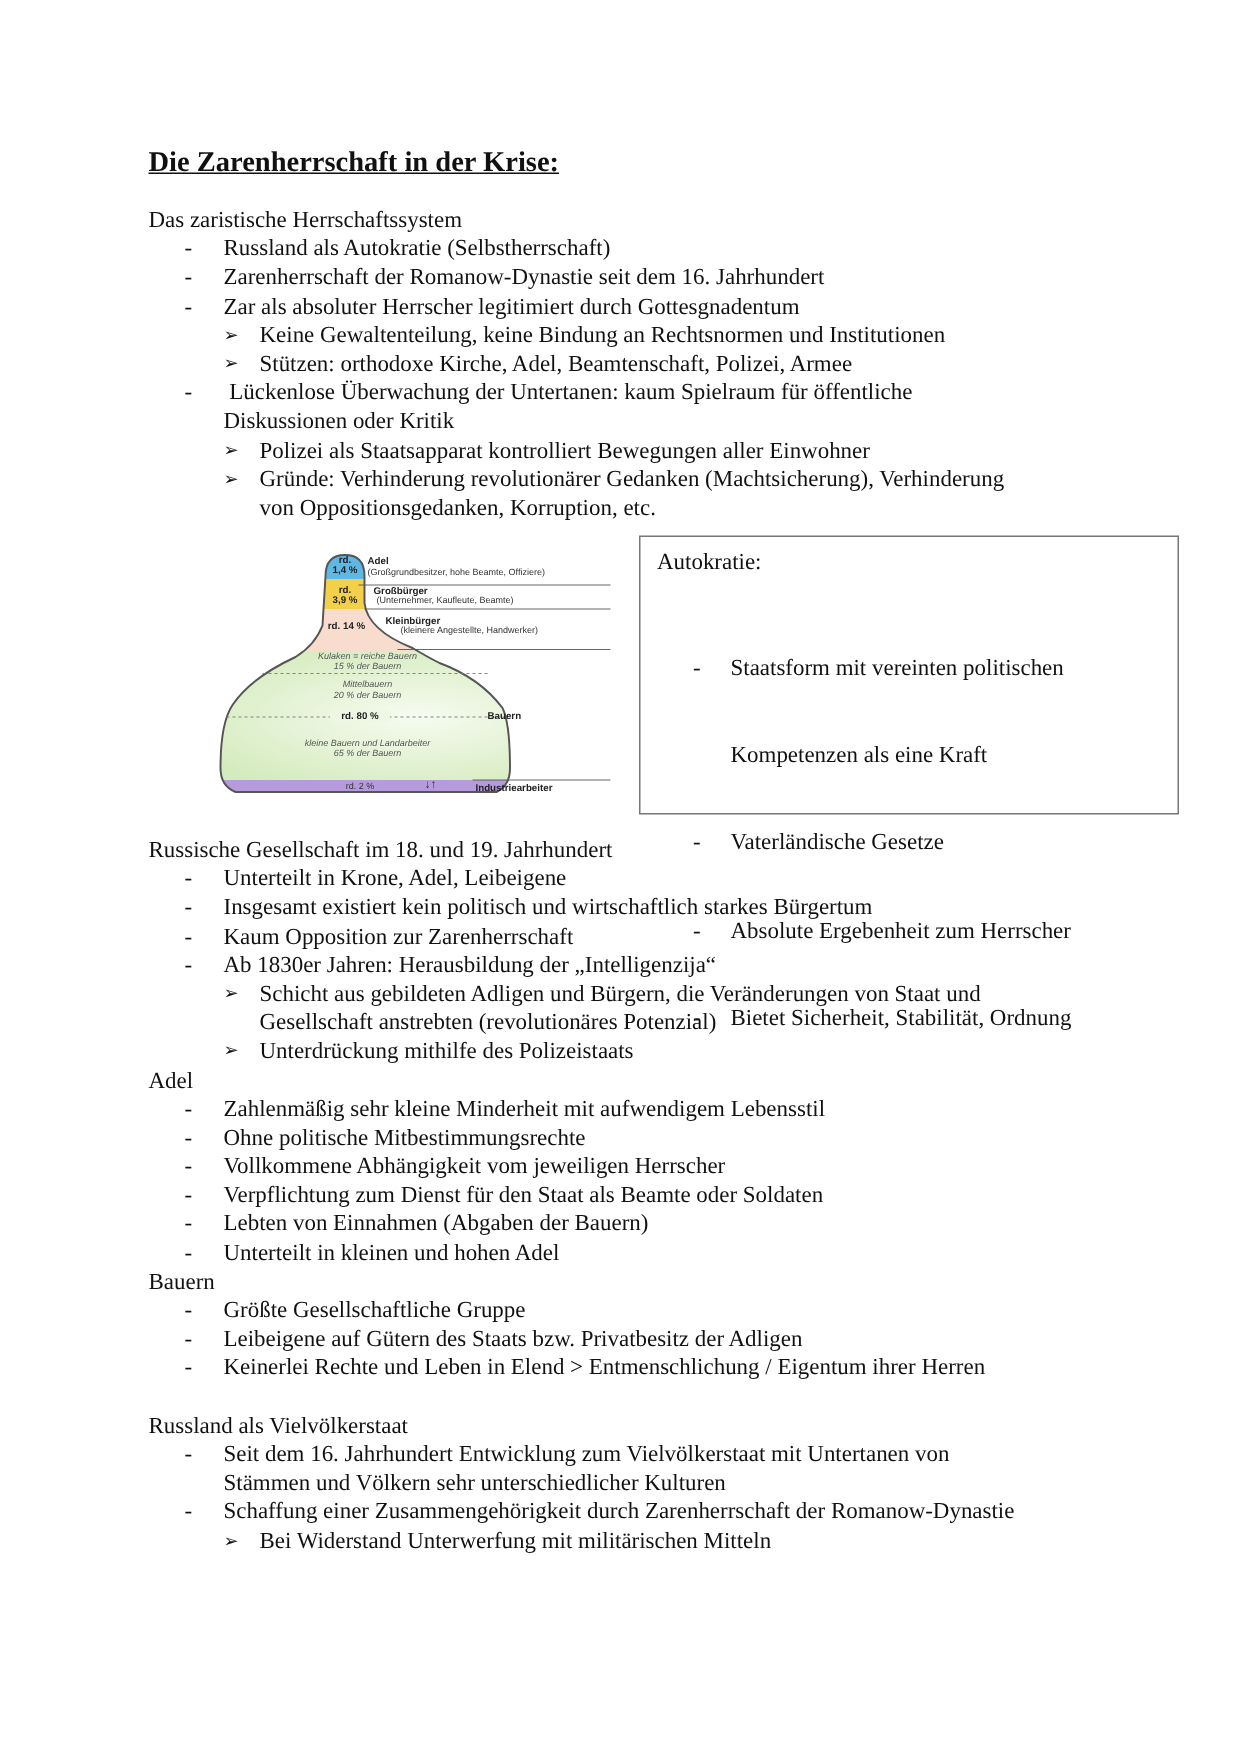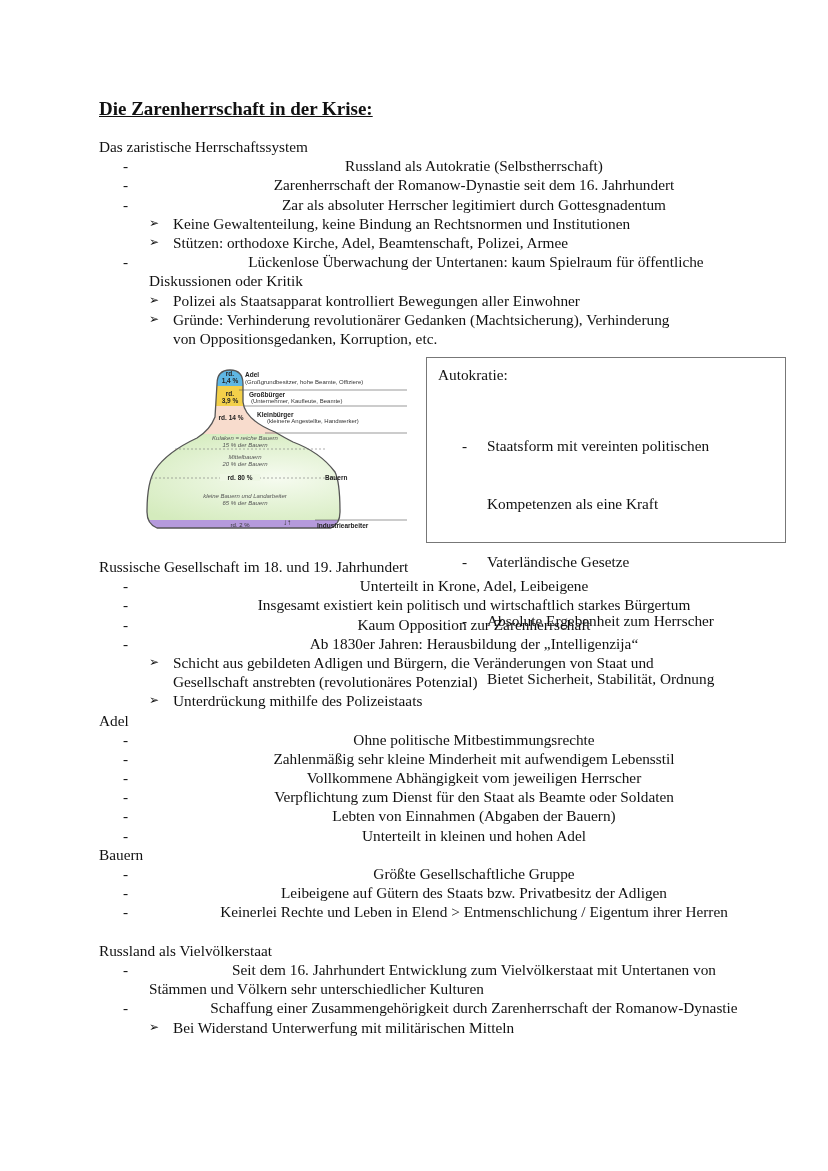--- a/index.html
+++ b/index.html
@@ -3,21 +3,21 @@
 <meta charset="utf-8">
 <style>
   html, body { margin: 0; padding: 0; background: #ffffff; }
   body { width: 828px; height: 1171px; position: relative; overflow: hidden;
          font-family: "Liberation Serif", "DejaVu Serif", serif; color: #111; font-size: 15.3px; }
   .page { position: absolute; left: 0; top: 0; width: 828px; height: 1171px; }
   .title { position: absolute; left: 99px; top: 98px; font-weight: bold; text-decoration: underline; font-size: 19px; }
   .block { position: absolute; left: 99px; width: 700px; }
   .line { height: 19.2px; line-height: 19.2px; white-space: nowrap; }
   .heading { padding-left: 0; }
-  .dash { position: relative; padding-left: 50px; text-align: center; }
+  .dash { position: relative; padding-left: 50px; }
   .dash::before { content: "-"; position: absolute; left: 24px; }
   .cont { padding-left: 50px; }
   .arrow { position: relative; padding-left: 74px; }
   .arrow::before { content: "\27A2"; position: absolute; left: 50px; font-size: 12px; font-family: "DejaVu Sans", sans-serif; }
   .arrowcont { padding-left: 74px; }
   .gap { height: 19.2px; }
   .it { }
 
   
   .box { position: absolute; left: 426px; top: 357px; width: 360px; height: 186px; border: 1px solid #777; box-sizing: border-box; }
@@ -130,22 +130,22 @@
     <div class="line heading">Russische Gesellschaft im 18. und 19. Jahrhundert</div>
     <div class="line dash">Unterteilt in Krone, Adel, Leibeigene</div>
     <div class="line dash">Insgesamt existiert kein politisch und wirtschaftlich starkes Bürgertum</div>
     <div class="line dash">Kaum Opposition zur Zarenherrschaft</div>
     <div class="line dash"><span>Ab 1830er Jahren: Herausbildung der „</span><span class="it">Intelligenzija</span><span>“</span></div>
     <div class="line arrow">Schicht aus gebildeten Adligen und Bürgern, die Veränderungen von Staat und</div>
     <div class="line arrowcont">Gesellschaft anstrebten (revolutionäres Potenzial)</div>
     <div class="line arrow">Unterdrückung mithilfe des Polizeistaats</div>
 
     <div class="line heading">Adel</div>
+    <div class="line dash">Zahlenmäßig sehr kleine Minderheit mit aufwendigem Lebensstil</div>
     <div class="line dash">Ohne politische Mitbestimmungsrechte</div>
-    <div class="line dash">Zahlenmäßig sehr kleine Minderheit mit aufwendigem Lebensstil</div>
     <div class="line dash">Vollkommene Abhängigkeit vom jeweiligen Herrscher</div>
     <div class="line dash">Verpflichtung zum Dienst für den Staat als Beamte oder Soldaten</div>
     <div class="line dash">Lebten von Einnahmen (Abgaben der Bauern)</div>
     <div class="line dash">Unterteilt in kleinen und hohen Adel</div>
 
     <div class="line heading">Bauern</div>
     <div class="line dash">Größte Gesellschaftliche Gruppe</div>
     <div class="line dash">Leibeigene auf Gütern des Staats bzw. Privatbesitz der Adligen</div>
     <div class="line dash">Keinerlei Rechte und Leben in Elend &gt; Entmenschlichung / Eigentum ihrer Herren</div>
 

